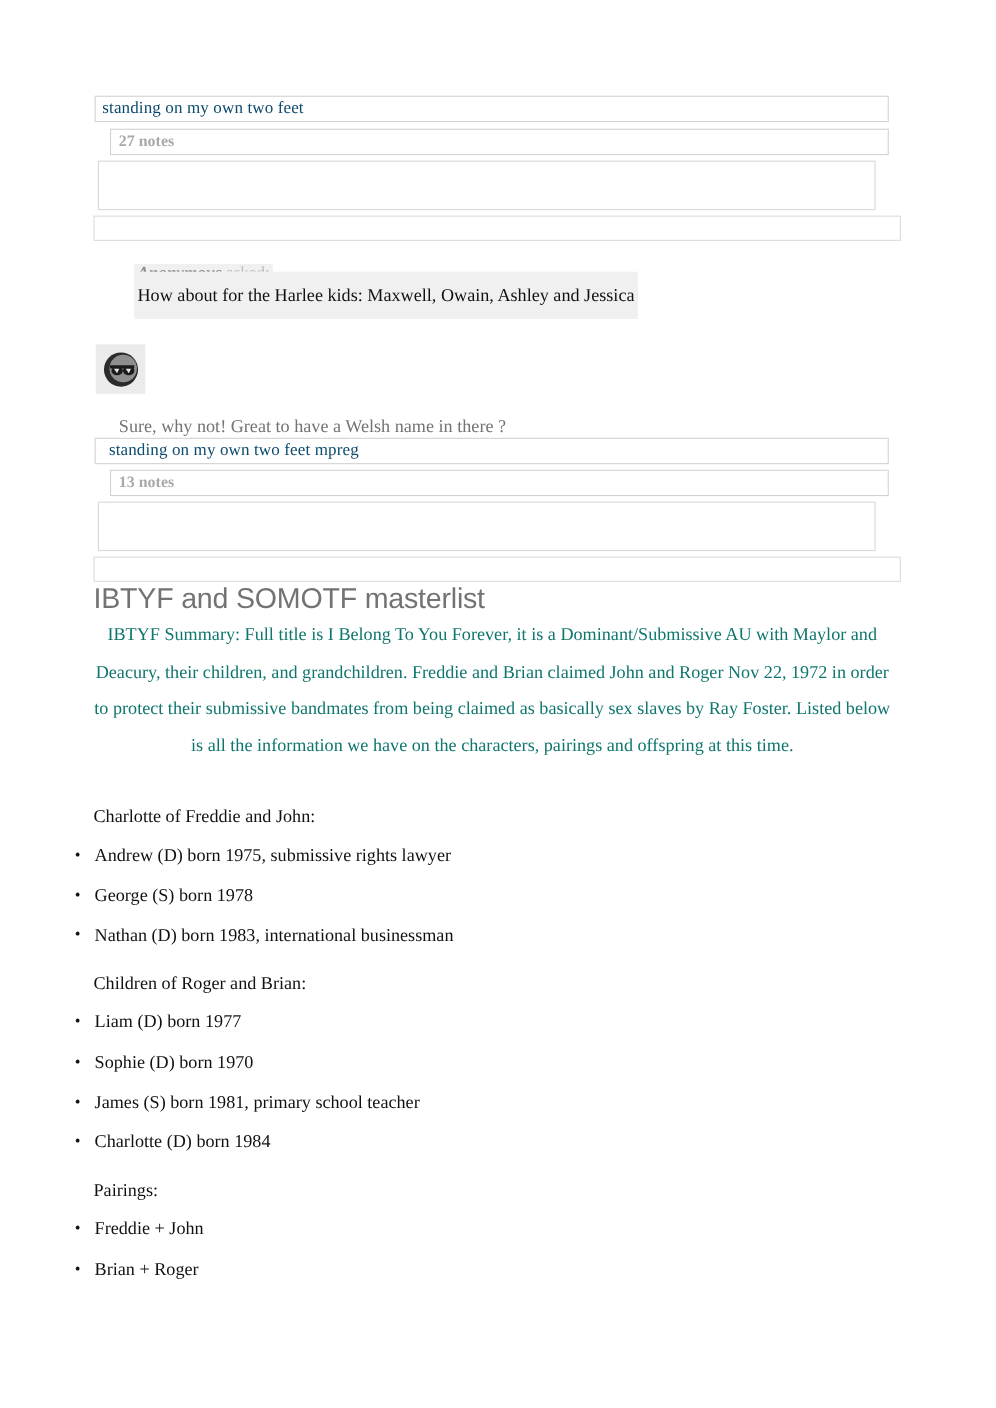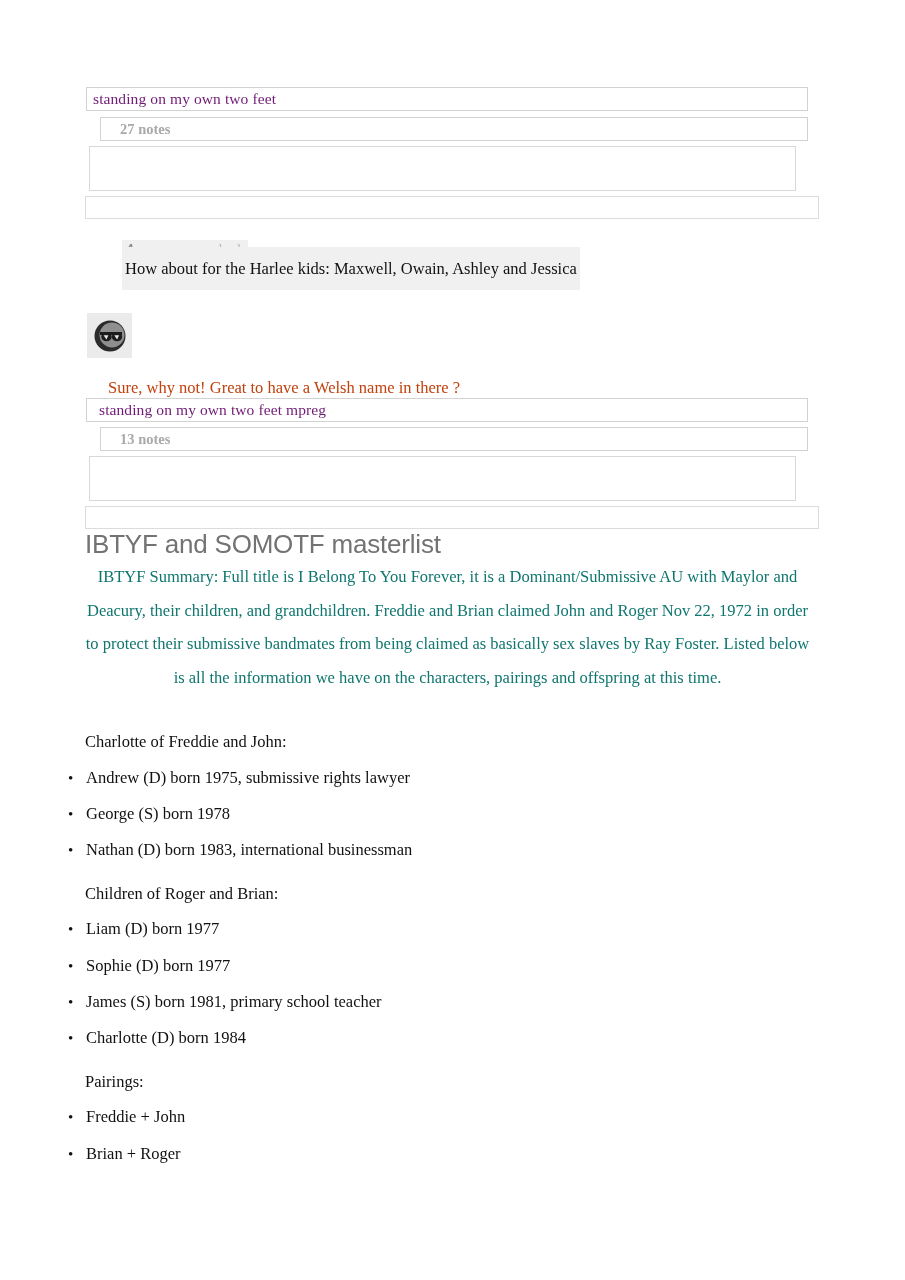--- a/index.html
+++ b/index.html
@@ -23,30 +23,30 @@
   .post-title-box {
     border: 1px solid #d2d2d2;
     background: #ffffff;
     display: flex;
     align-items: center;
     padding-left: 6px;
   }
   .post-title-text {
     font-family: "Liberation Serif", "DejaVu Serif", serif;
     font-size: 15.5px;
-    color: #701a75;
+    color: #0c4a6e;
     letter-spacing: .1px;
     white-space: nowrap;
   }
   .notes-box {
     border: 1px solid #d2d2d2;
     background: #ffffff;
     display: flex;
     align-items: center;
-    padding-left: 19px;
+    padding-left: 7px;
   }
   .notes-text {
     font-family: "Liberation Serif", "DejaVu Serif", serif;
     font-size: 14.5px;
     font-weight: bold;
     color: #a9a9a9;
     white-space: nowrap;
   }
   .empty-inner-box {
     border: 1px solid #d8d8d8;
@@ -87,21 +87,21 @@
     background: #ebebeb;
     display: flex;
     align-items: center;
     justify-content: center;
   }
 
   
   .reply-text {
     font-size: 16.5px;
     line-height: 22px;
-    color: #c2410c;
+    color: #737373;
     white-space: nowrap;
   }
 
   
   .article-title {
     font-family: "Liberation Sans", "DejaVu Sans", sans-serif;
     font-size: 26px;
     font-weight: normal;
     color: #737373;
     letter-spacing: -0.2px;
@@ -210,21 +210,21 @@
 </div>
 
 <div class="abs section-label" style="left:85px; top:883px;">Children of Roger and Brian:</div>
 
 <div class="bullet-row" style="left:68px; top:918px;">
   <span class="bullet-mark">•</span>
   <span class="bullet-label">Liam (D) born 1977</span>
 </div>
 <div class="bullet-row" style="left:68px; top:955px;">
   <span class="bullet-mark">•</span>
-  <span class="bullet-label">Sophie (D) born 1977</span>
+  <span class="bullet-label">Sophie (D) born 1970</span>
 </div>
 <div class="bullet-row" style="left:68px; top:991px;">
   <span class="bullet-mark">•</span>
   <span class="bullet-label">James (S) born 1981, primary school teacher</span>
 </div>
 <div class="bullet-row" style="left:68px; top:1027px;">
   <span class="bullet-mark">•</span>
   <span class="bullet-label">Charlotte (D) born 1984</span>
 </div>
 

